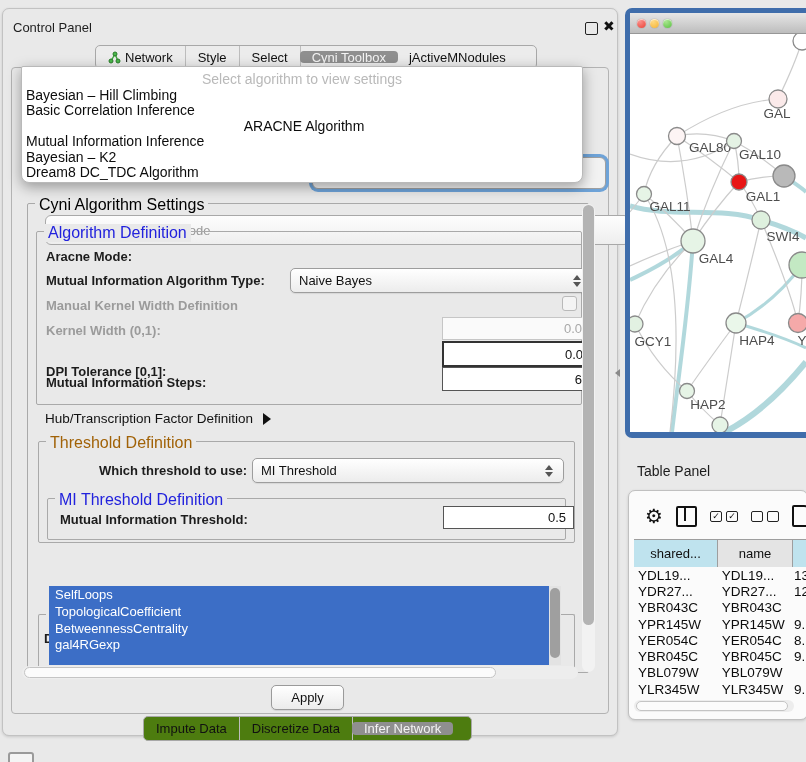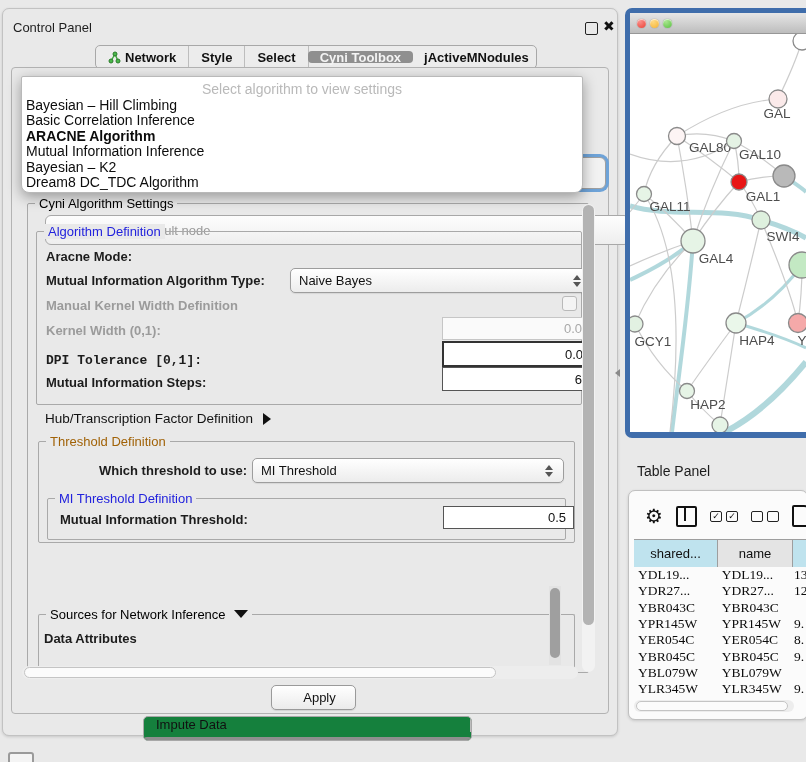--- a/index.html
+++ b/index.html
@@ -47,21 +47,21 @@
     box-shadow:0 0 0 3px #6ea3d8;
   }
   .bg-combo{
     left:33px;top:147px;width:559px;height:28px;
     border:1px solid #a8a8a8;border-radius:6px;background:linear-gradient(#fdfdfd,#eee);
     display:flex;align-items:center;padding:0 12px;font-size:13px;color:#9a9a9a;
   }
 
   
   .groupbox{border:1px solid #a9a9a9;border-radius:2px;background:transparent;}
-  .legend{position:absolute;top:-8px;left:7px;background:#e9e9e9;padding:0 4px;font-size:13px;white-space:nowrap;}
+  .legend{position:absolute;top:-8px;left:7px;background:#e9e9e9;padding:0 4px;font-size:16px;white-space:nowrap;}
   .legend.blue{color:#2222dd;}
   .legend.green{color:#a16207;}
 
   .fieldlabel{font-size:13px;font-weight:bold;color:#1c1c1c;white-space:nowrap;}
   .fieldlabel.disabled{color:#9b9b9b;}
 
   .combo{
     border:1px solid #9d9d9d;border-radius:5px;
     background:linear-gradient(#ffffff,#ececec);
     display:flex;align-items:center;padding:0 8px;font-size:13px;color:#111;
@@ -95,33 +95,33 @@
 
   .apply-btn{
     left:267px;top:675px;width:71px;height:23px;
     border:1px solid #9a9a9a;border-radius:5px;background:linear-gradient(#ffffff,#ebebeb);
     display:flex;align-items:center;justify-content:center;font-size:13px;color:#111;
     box-shadow:0 1px 1px rgba(0,0,0,.1);
   }
 
   .bottom-tabbar{
     left:140px;top:707px;width:327px;height:23px;
-    border:1px solid #a8a8a8;border-radius:5px;background:#15803d;
-    display:flex;align-items:stretch;overflow:hidden;flex-direction:column;
+    border:1px solid #a8a8a8;border-radius:5px;background:#4d7c0f;
+    display:flex;align-items:stretch;overflow:hidden;
   }
 
   
   .popup{
     left:18px;top:57px;width:560px;height:115px;z-index:40;
     background:#fff;border:1px solid #b9b9b9;border-radius:2px 2px 8px 8px;
-    box-shadow:0 4px 14px rgba(0,0,0,.35);overflow:hidden;margin-top:10px;
+    box-shadow:0 4px 14px rgba(0,0,0,.35);overflow:hidden;
   }
   .popup-hint{font-size:14px;color:#b9b9b9;text-align:center;padding-top:4px;height:17px;}
   .popup-item{font-size:14px;color:#0c0c0c;padding:0 0 0 4px;height:15.4px;line-height:15.4px;white-space:nowrap;}
-  .popup-item.bold{font-weight:bold;}
+  .popup-item.bold{font-weight:normal;text-align:center;}
 
   
   .splitter-arrow{left:615px;top:369px;width:0;height:0;
     border-top:4px solid transparent;border-bottom:4px solid transparent;border-right:5px solid #8a8a8a;}
 
   
   .net-frame{left:625px;top:8px;width:181px;height:430px;background:#3f6dab;border-radius:7px 0 0 7px;}
   .net-inner{left:630px;top:13px;width:176px;height:419px;background:#fff;overflow:hidden;}
   .net-titlebar{
     position:absolute;left:0;top:0;width:176px;height:20px;
@@ -139,37 +139,37 @@
   }
   .tp-toolbar{position:absolute;left:0;top:10px;width:178px;height:30px;display:flex;align-items:center;gap:13px;padding-left:16px;}
   .gear{font-size:20px;color:#111;line-height:20px;}
   .split-icon{width:17px;height:17px;border:2px solid #111;border-radius:2px;position:relative;}
   .split-icon:before{content:"";position:absolute;left:6.5px;top:0;width:2px;height:13px;background:#111;}
   .cb-pair{display:flex;gap:4px;}
   .cb{width:10px;height:9px;border:1.5px solid #222;border-radius:2px;font-size:9px;line-height:8px;color:#111;text-align:center;}
   .page-icon{width:14px;height:18px;border:2px solid #111;border-radius:2px 6px 2px 2px;}
   .tp-header{position:absolute;left:5px;top:48px;width:173px;height:27px;display:flex;border-top:1px solid #9e9e9e;border-bottom:1px solid #9e9e9e;text-align:center;}
   .tp-hcell{display:flex;align-items:center;justify-content:center;font-size:13px;color:#111;border-right:1px solid #9e9e9e;box-sizing:border-box;}
-  .tp-rows{position:absolute;left:5px;top:76px;width:173px;height:131px;overflow:hidden;background:#fbfbfb;font-family:Liberation Serif, serif;}
+  .tp-rows{position:absolute;left:5px;top:76px;width:173px;height:131px;overflow:hidden;background:#fbfbfb;}
   .tp-row{display:flex;height:16.3px;align-items:center;}
   .tp-cell{font-size:13.5px;color:#0c0c0c;white-space:nowrap;overflow:hidden;}
   .tp-hscroll{position:absolute;left:5px;top:209px;width:160px;height:12px;background:#ededed;border-radius:6px;}
   .tp-hscroll-thumb{position:absolute;left:2px;top:1px;width:152px;height:10px;background:#fbfbfb;border:1px solid #c4c4c4;border-radius:5px;box-sizing:border-box;}
 
   .corner-icon{left:8px;top:752px;width:22px;height:16px;border:2px solid #9a9a9a;border-radius:3px;background:#f4f4f4;}
 </style>
 </head>
 <body>
 
 <div class="abs cp-window">
   <div class="abs cp-title">Control Panel</div>
   <div class="abs cp-float"></div>
   <div class="abs cp-close">✖</div>
 
-  <div class="tabbar abs" style="position:absolute;font-weight:bold;" id="top-tabbar">
+  <div class="tabbar abs" style="position:absolute;" id="top-tabbar">
       <div class="tab">
         <svg width="13" height="13" viewBox="0 0 13 13">
           <line x1="3" y1="10" x2="7" y2="3" stroke="#3aa53a" stroke-width="1.4"></line>
           <line x1="7" y1="3" x2="10" y2="10" stroke="#3aa53a" stroke-width="1.4"></line>
           <circle cx="7" cy="3" r="2" fill="#49b849" stroke="#2a7a2a"></circle>
           <circle cx="3" cy="10" r="2" fill="#49b849" stroke="#2a7a2a"></circle>
           <circle cx="10" cy="10" r="2" fill="#49b849" stroke="#2a7a2a"></circle>
         </svg>
         <span>Network</span>
       </div>
@@ -212,21 +212,21 @@
         </div>
 
         <div class="abs fieldlabel disabled" style="left:9px;top:66px;">Manual Kernel Width Definition</div>
         <div class="abs checkbox" style="left:525px;top:64px;"></div>
 
         <div class="abs fieldlabel disabled" style="left:9px;top:91px;">Kernel Width (0,1):</div>
         <div class="abs numinput" style="left:405px;top:85px;width:132px;height:21px;border:1px solid #c6c6c6;color:#a8a8a8;background:#fafafa;">
           <span>0.0</span>
         </div>
 
-        <div class="abs fieldlabel" style="left:9px;top:121px;font-family:Liberation Mono, monospace;">DPI Tolerance [0,1]:</div>
+        <div class="abs fieldlabel" style="left:9px;top:132px;">DPI Tolerance [0,1]:</div>
         <div class="abs numinput" style="left:405px;top:109px;width:132px;height:22px;border:2px solid #333;">
           <span>0.0</span>
         </div>
 
         <div class="abs fieldlabel" style="left:9px;top:143px;">Mutual Information Steps:</div>
         <div class="abs numinput" style="left:405px;top:135px;width:132px;height:22px;border:1px solid #555;">
           <span>6</span>
         </div>
       </div>
 
@@ -258,51 +258,60 @@
 
       <div class="abs groupbox" style="left:10px;top:410px;width:535px;height:57px;border-bottom:none;">
         <span class="legend">
           <span>Sources for Network Inference</span>
           <span style="display:inline-block;margin-left:5px;width:0;height:0;border-left:7px solid transparent;border-right:7px solid transparent;border-top:8px solid #111;vertical-align:1px;"></span>
         </span>
         <div class="abs fieldlabel" style="left:5px;top:16px;">Data Attributes</div>
       </div>
     </div>
 
+    <div class="abs attr-list" style="left:37px;top:518px;width:500px;height:79px;" id="attr-list">
+        <div class="attr-item">SelfLoops</div>
+        <div class="attr-item">TopologicalCoefficient</div>
+        <div class="attr-item">BetweennessCentrality</div>
+        <div class="attr-item">gal4RGexp</div>
+      </div>
     <div class="abs attr-scroll" style="left:537px;top:518px;">
         <span class="attr-scroll-thumb"></span>
       </div>
 
     <div class="abs vscroll-track" style="left:570px;top:136px;height:468px;">
         <span class="vscroll-thumb"></span>
       </div>
     <div class="abs hscroll-track" style="left:10px;top:598px;width:556px;">
         <span class="hscroll-thumb"></span>
       </div>
 
-    <div class="abs apply-btn" style="left:259px;top:617px;padding-left:12px;">
+    <div class="abs apply-btn" style="left:259px;top:617px;">
       <span>Apply</span>
     </div>
   </div>
 
   <div class="abs popup">
     <div class="popup-hint">Select algorithm to view settings</div>
     <div id="popup-items">
         <div class="popup-item">Bayesian – Hill Climbing</div>
         <div class="popup-item">Basic Correlation Inference</div>
         <div class="popup-item bold">ARACNE Algorithm</div>
         <div class="popup-item">Mutual Information Inference</div>
         <div class="popup-item">Bayesian – K2</div>
         <div class="popup-item">Dream8 DC_TDC Algorithm</div>
       </div>
   </div>
 
   <div class="abs bottom-tabbar" id="bottom-tabbar">
       <div class="tab">
         <span>Impute Data</span>
+      </div>
+      <div class="tab">
+        <span>Discretize Data</span>
       </div>
       <div class="tab selected">
         <span>Infer Network</span>
       </div>
     </div>
 </div>
 
 <div class="abs splitter-arrow"></div>
 
 <div class="abs net-frame">

